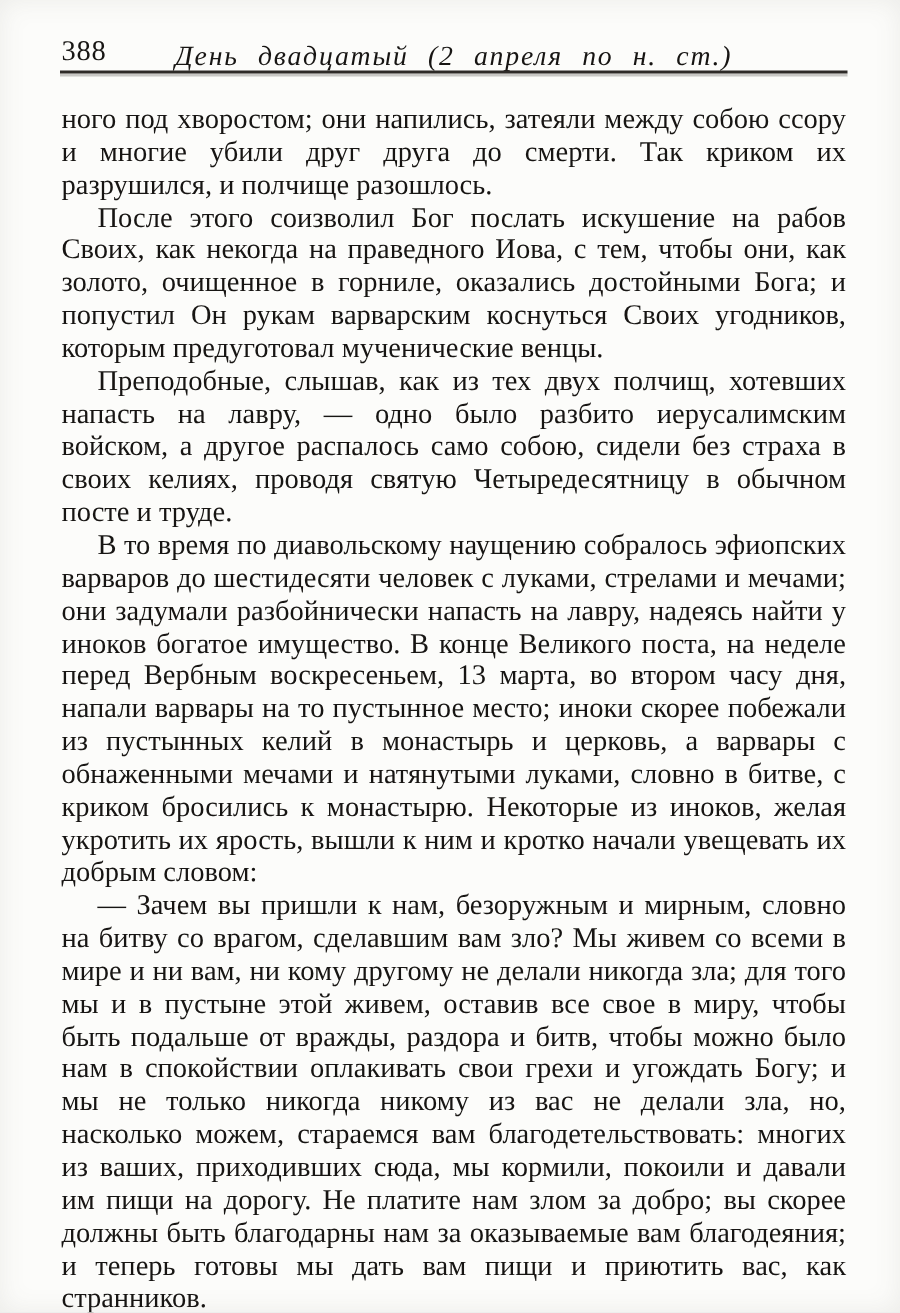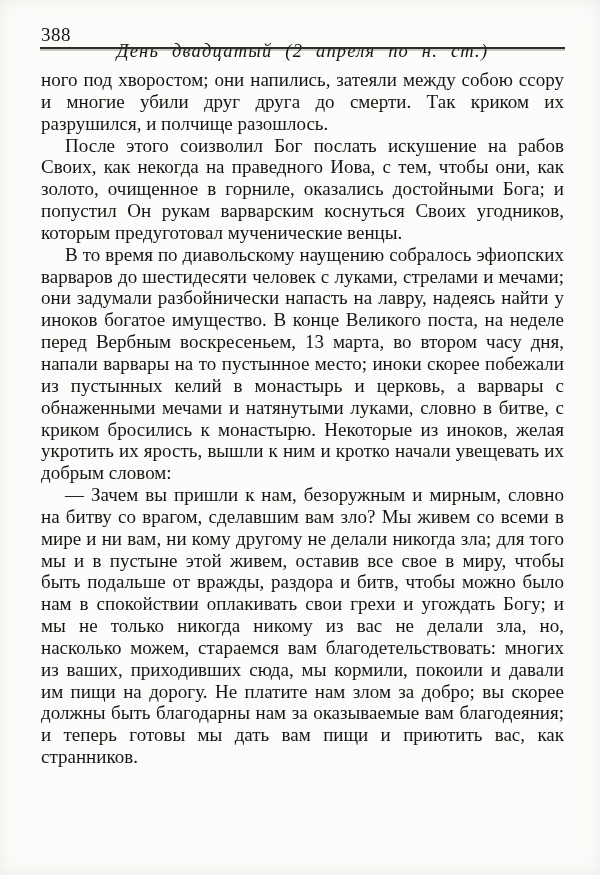--- a/index.html
+++ b/index.html
@@ -38,21 +38,21 @@
     position: absolute;
     left: 0;
     top: 0;
     font-size: 19px;
     letter-spacing: 0.5px;
   }
   .running-title {
     position: absolute;
     left: 0;
     right: 0;
-    top: 17px;
+    top: 4px;
     text-align: center;
     font-size: 18.5px;
     font-style: italic;
     letter-spacing: 1.2px;
     word-spacing: 7px;
     white-space: nowrap;
   }
   .head-rule {
     position: absolute;
     top: 47px;
@@ -89,18 +89,19 @@
   <header class="running-head">
     <span class="pagenum">388</span>
     <span class="running-title">День двадцатый (2 апреля по н. ст.)</span>
   </header>
 
   <div class="head-rule"></div>
 
   <main class="body-text">
     <p class="noindent">ного под хворостом; они напились, затеяли между собою ссору и многие убили друг друга до смерти. Так криком их разрушился, и полчище разошлось.</p>
     <p>После этого соизволил Бог послать искушение на рабов Своих, как некогда на праведного Иова, с тем, чтобы они, как золото, очищенное в горниле, оказались достойными Бога; и попустил Он рукам варварским коснуться Своих угодников, которым предуготовал мученические венцы.</p>
+    <p>Преподобные, слышав, как из тех двух полчищ, хотевших напасть на лавру, — одно было разбито иерусалимским войском, а другое распалось само собою, сидели без страха в своих келиях, проводя святую Четыредесятницу в обычном посте и труде.</p>
     <p>В то время по диавольскому наущению собралось эфиопских варваров до шестидесяти человек с луками, стрелами и мечами; они задумали разбойнически напасть на лавру, надеясь найти у иноков богатое имущество. В конце Великого поста, на неделе перед Вербным воскресеньем, 13 марта, во втором часу дня, напали варвары на то пустынное место; иноки скорее побежали из пустынных келий в монастырь и церковь, а варвары с обнаженными мечами и натянутыми луками, словно в битве, с криком бросились к монастырю. Некоторые из иноков, желая укротить их ярость, вышли к ним и кротко начали увещевать их добрым словом:</p>
     <p>— Зачем вы пришли к нам, безоружным и мирным, словно на битву со врагом, сделавшим вам зло? Мы живем со всеми в мире и ни вам, ни кому другому не делали никогда зла; для того мы и в пустыне этой живем, оставив все свое в миру, чтобы быть подальше от вражды, раздора и битв, чтобы можно было нам в спокойствии оплакивать свои грехи и угождать Богу; и мы не только никогда никому из вас не делали зла, но, насколько можем, стараемся вам благодетельствовать: многих из ваших, приходивших сюда, мы кормили, покоили и давали им пищи на дорогу. Не платите нам злом за добро; вы скорее должны быть благодарны нам за оказываемые вам благодеяния; и теперь готовы мы дать вам пищи и приютить вас, как странников.</p>
 
   </main>
 
 </div>
 
 </body></html>

